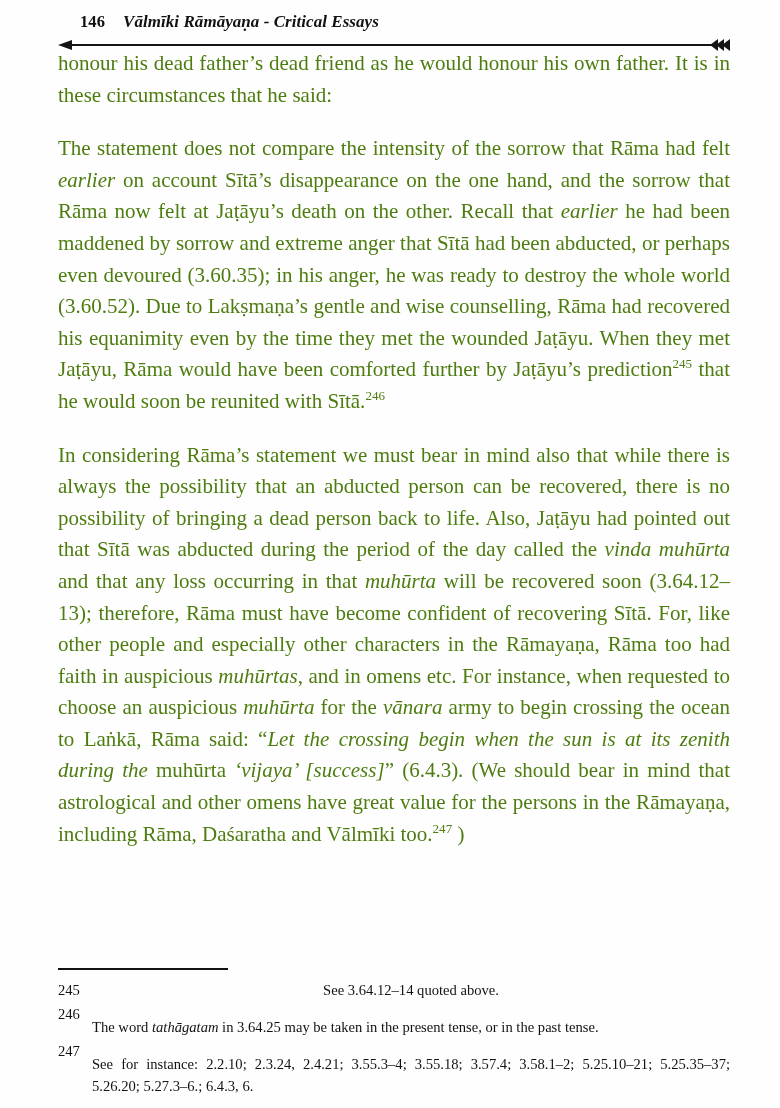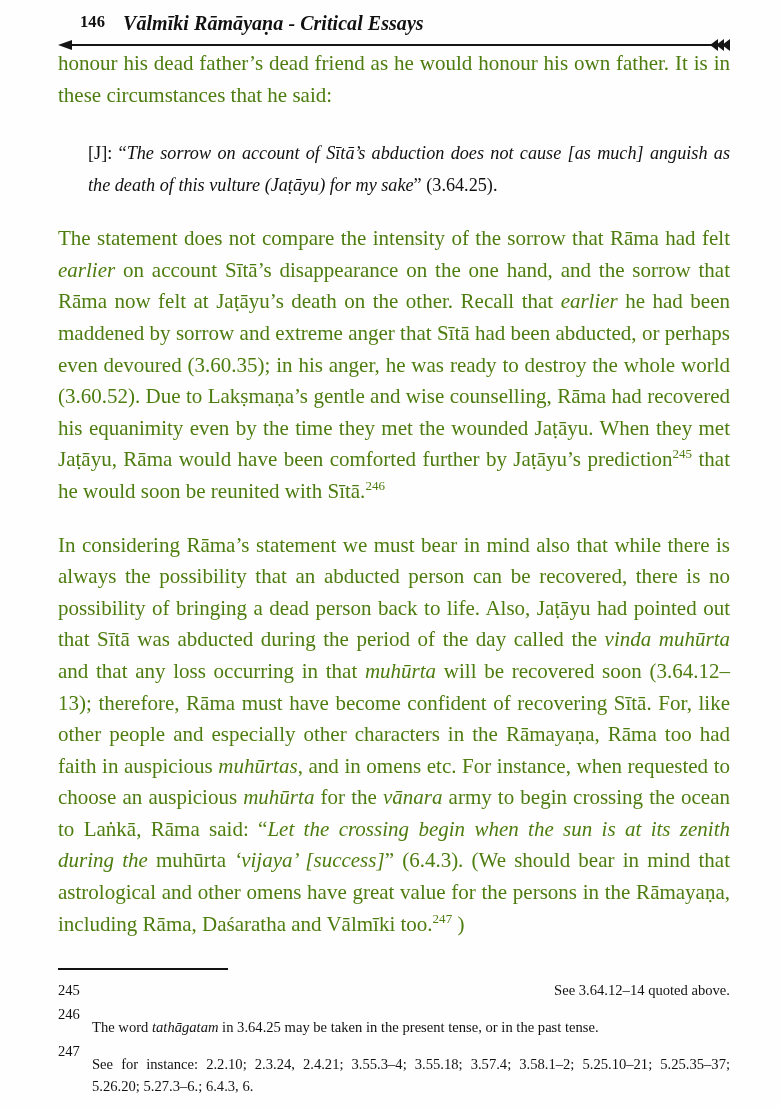--- a/index.html
+++ b/index.html
@@ -39,21 +39,21 @@
     padding-left: 22px;
     height: 22px;
   }
   .folio {
     font-size: 16.5px;
     font-weight: 700;
     letter-spacing: 0.1px;
     color: #111;
   }
   .booktitle {
-    font-size: 20px;
+    font-size: 17px;
     font-style: italic;
     font-weight: 700;
     color: #111;
     letter-spacing: 0.05px;
   }
   .rule-wrap {
     position: absolute;
     left: 0;
     top: 27px;
     width: 672px;
@@ -155,21 +155,21 @@
     color: #121212;
     margin-bottom: 1px;
   }
   .fn-num {
     flex: 0 0 auto;
     width: 34px;
     font-size: 14.6px;
   }
   .fn-text {
     flex: 1 1 auto;
-    text-align: right;
+    text-align: center;
   }
   .fn-text.justify { text-align: justify; margin-top: 13px; }
 </style>
 </head>
 <body>
 
 <div class="page">
 
   <div class="runhead">
     <div class="runhead-line">
@@ -184,23 +184,20 @@
         <span class="chev c2"></span>
         <span class="chev c3"></span>
       </span>
     </div>
   </div>
 
   <div class="body">
 
     <p class="para">honour his dead father’s dead friend as he would honour his own father. It is in these circumstances that he said:</p>
 
-    <blockquote class="quote">
-      <span>[J]: “</span><span class="qbody">The sorrow on account of Sītā’s abduction does not cause [as much] anguish as the death of this vulture (Jaṭāyu) for my sake</span><span>”</span><span> (3.64.25).</span>
-    </blockquote>
 
     <p class="para gap-l"><span>The statement does not compare the intensity of the sorrow that Rāma had felt </span><i>earlier</i><span> on account Sītā’s disappearance on the one hand, and the sorrow that Rāma now felt at Jaṭāyu’s death on the other. Recall that </span><i>earlier</i><span> he had been maddened by sorrow and extreme anger that Sītā had been abducted, or perhaps even devoured (3.60.35); in his anger, he was ready to destroy the whole world (3.60.52). Due to Lakṣmaṇa’s gentle and wise counselling, Rāma had recovered his equanimity even by the time they met the wounded Jaṭāyu. When they met Jaṭāyu, Rāma would have been comforted further by Jaṭāyu’s prediction</span><sup class="fnref">245</sup><span> that he would soon be reunited with Sītā.</span><sup class="fnref">246</sup></p>
 
     <p class="para gap-l"><span>In considering Rāma’s statement we must bear in mind also that while there is always the possibility that an abducted person can be recovered, there is no possibility of bringing a dead person back to life. Also, Jaṭāyu had pointed out that Sītā was abducted during the period of the day called the </span><i>vinda muhūrta</i><span> and that any loss occurring in that </span><i>muhūrta</i><span> will be recovered soon (3.64.12–13); therefore, Rāma must have become confident of recovering Sītā. For, like other people and especially other characters in the Rāmayaṇa, Rāma too had faith in auspicious </span><i>muhūrtas</i><span>, and in omens etc. For instance, when requested to choose an auspicious </span><i>muhūrta</i><span> for the </span><i>vānara</i><span> army to begin crossing the ocean to Laṅkā, Rāma said: “</span><i>Let the crossing begin when the sun is at its zenith during the</i><span> muhūrta </span><i>‘vijaya’ [success]</i><span>” (6.4.3). (We should bear in mind that astrological and other omens have great value for the persons in the Rāmayaṇa, including Rāma, Daśaratha and Vālmīki too.</span><sup class="fnref">247</sup><span> )</span></p>
 
   </div>
 
   <div class="footnotes">
     <div class="fn-rule"></div>
 

